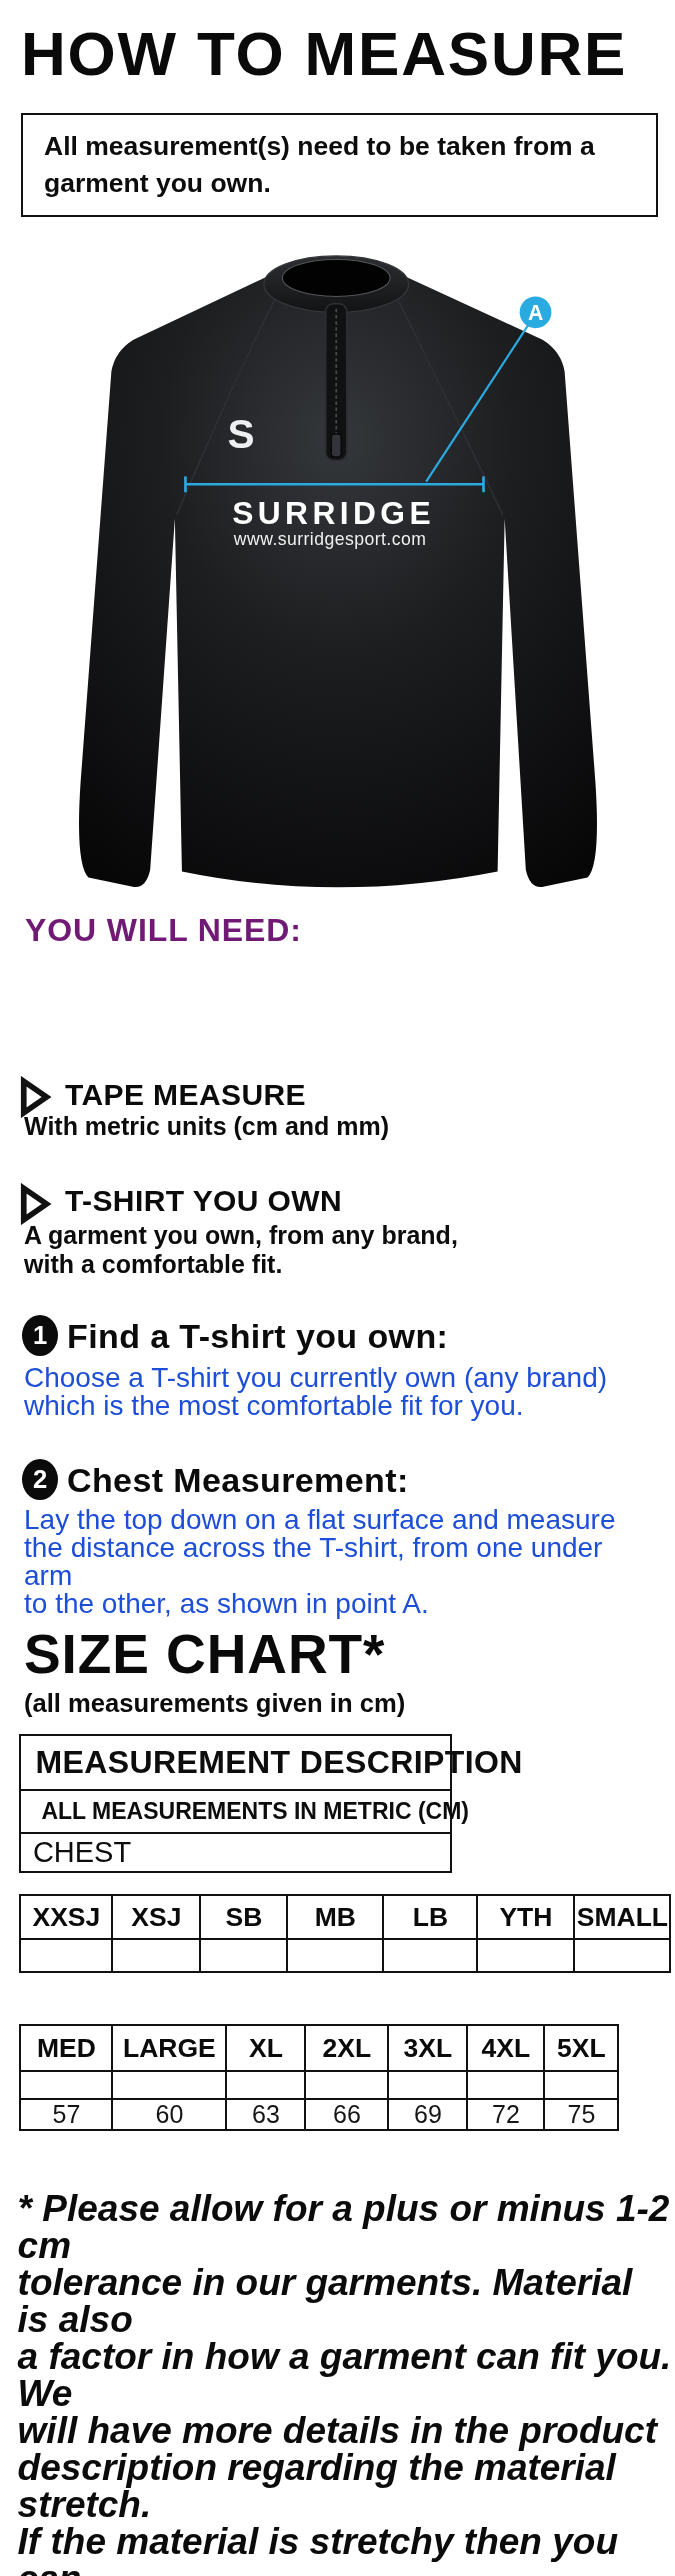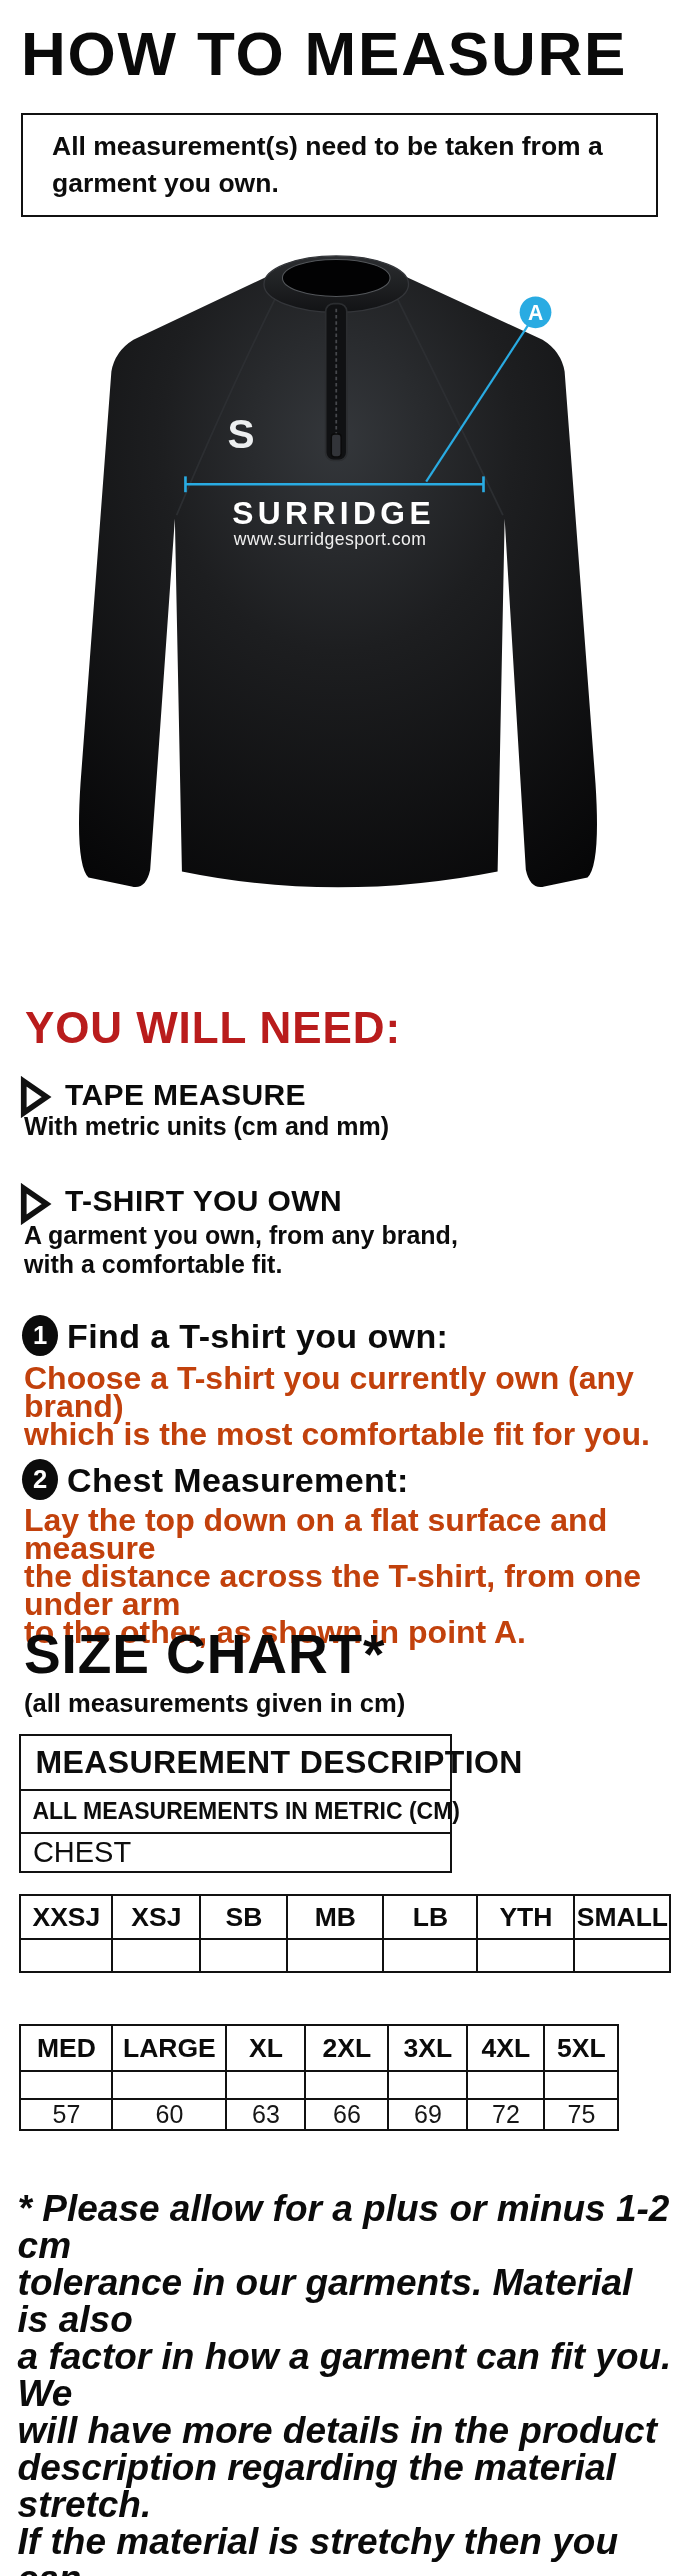--- a/index.html
+++ b/index.html
@@ -11,65 +11,65 @@
   .abs{position:absolute;}
   .page-title{
     left:21px;top:17.6px;font-size:62px;font-weight:bold;letter-spacing:1.8px;
     white-space:nowrap;color:#0a0a0a;
   }
   .intro-box{
     left:21px;top:113px;width:637px;box-sizing:border-box;
     border:2.6px solid #111;padding:13.2px 21px;background:#fff;
   }
   .intro-box .note{
-    font-size:26.5px;font-weight:bold;line-height:37px;white-space:pre-line;color:#0c0c0c;margin-left:8px;
+    font-size:26.5px;font-weight:bold;line-height:37px;white-space:pre-line;color:#0c0c0c;
   }
   .garment{left:62px;top:254px;width:552px;height:644px;}
   .section-heading{
-    left:25px;top:1003px;font-size:44px;font-weight:bold;letter-spacing:0.9px;
-    white-space:nowrap;color:#b91c1c;
+    left:25px;top:912px;font-size:32px;font-weight:bold;letter-spacing:0.9px;
+    white-space:nowrap;color:#701a75;
   }
   .need-title{
     position:absolute;left:65px;font-size:30px;font-weight:bold;letter-spacing:0.4px;
     white-space:nowrap;color:#0b0b0b;
   }
   .need-desc{
     position:absolute;left:24px;font-size:25px;font-weight:bold;line-height:29px;
     white-space:pre-line;color:#0c0c0c;width:618px;
   }
   .step-badge{
     position:absolute;left:22px;width:36px;height:41px;border-radius:50%;
     background:#0b0b0b;color:#fff;font-size:25.6px;font-weight:bold;
     text-align:center;line-height:41px;
   }
   .step-title{
     position:absolute;left:67px;font-size:34px;font-weight:bold;letter-spacing:0.4px;
     white-space:nowrap;color:#0b0b0b;
   }
   .step-desc{
-    position:absolute;left:24px;font-size:32px;font-weight:bold;line-height:28px;
-    white-space:pre-line;color:#c2410c;width:627px;
+    position:absolute;left:24px;font-size:28px;font-weight:normal;line-height:28px;
+    white-space:pre-line;color:#1d4ed8;width:627px;
   }
   .size-chart-heading{
     left:24px;top:1622px;font-size:55px;font-weight:bold;letter-spacing:0.9px;
     white-space:nowrap;color:#0a0a0a;
   }
   .size-chart-sub{
     left:24px;top:1689px;font-size:25.6px;font-weight:bold;color:#0c0c0c;white-space:nowrap;
   }
   .desc-table{
     left:19.4px;top:1734px;width:433px;box-sizing:border-box;border:2.6px solid #111;background:#fff;
   }
   .desc-table .r1{
     height:53px;border-bottom:2.6px solid #111;display:flex;align-items:center;
     padding-left:14px;font-size:32px;font-weight:bold;letter-spacing:0.4px;white-space:nowrap;
   }
   .desc-table .r2{
     height:41px;border-bottom:2.6px solid #111;display:flex;align-items:center;
-    padding-left:11px;font-size:23px;font-weight:bold;white-space:nowrap;
+    padding-left:20px;font-size:23px;font-weight:bold;white-space:nowrap;
   }
   .desc-table .r3{
     height:37px;display:flex;align-items:center;padding-left:11.5px;
     font-size:29px;font-weight:normal;white-space:nowrap;
   }
   table.size-table{
     position:absolute;border-collapse:collapse;table-layout:fixed;background:#fff;
   }
   table.size-table th,table.size-table td{
     border:2.6px solid #111;text-align:center;vertical-align:middle;padding:0;

